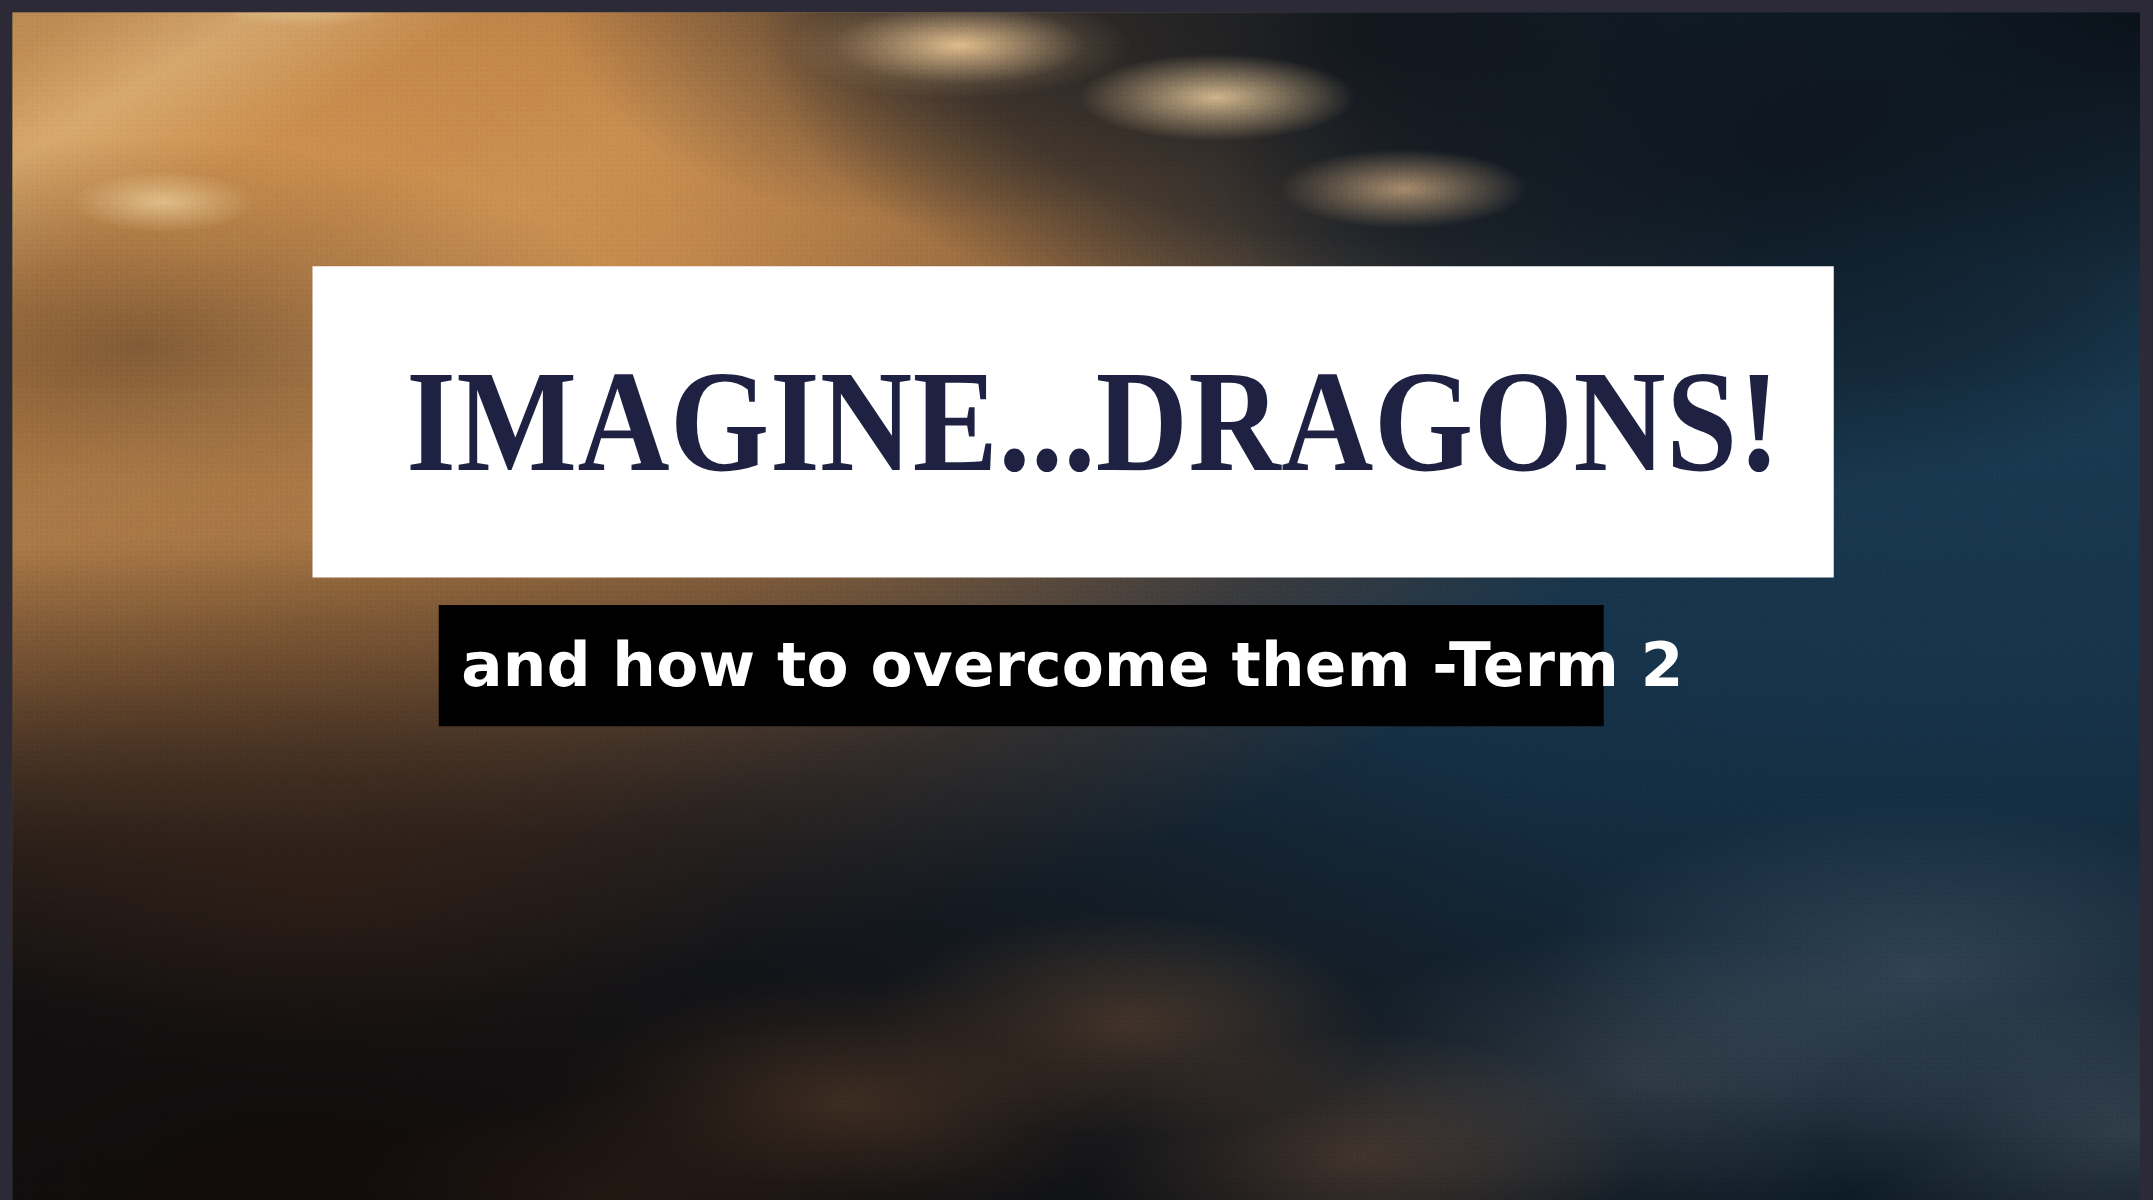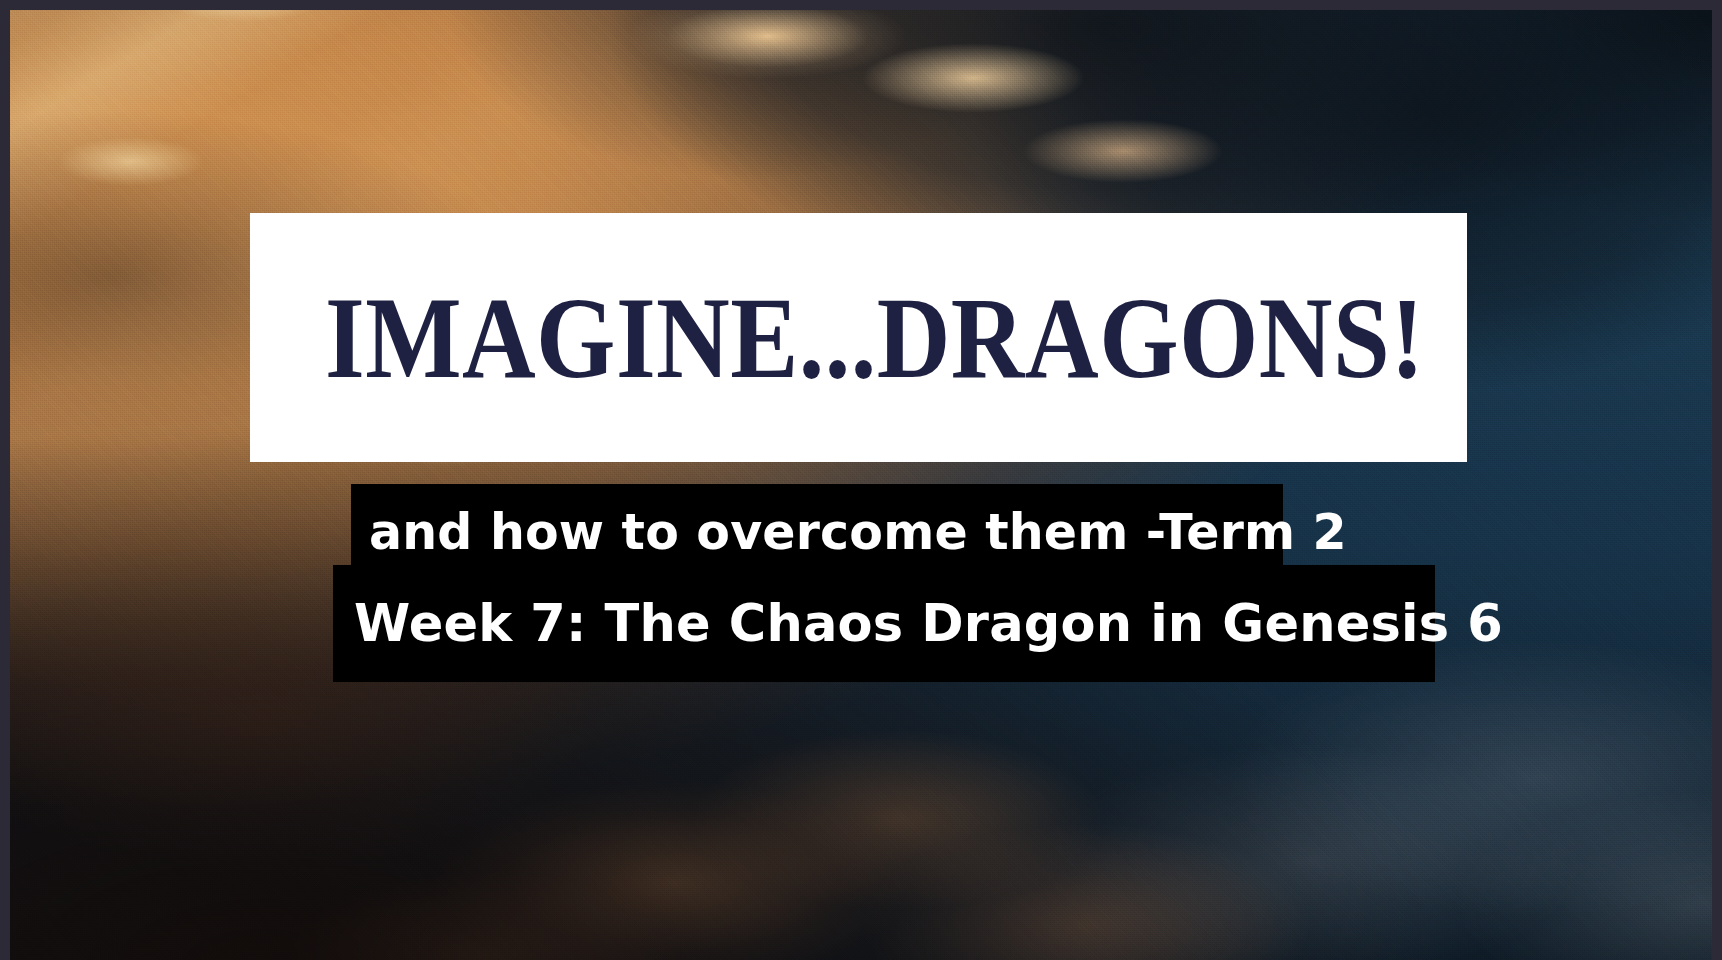--- a/index.html
+++ b/index.html
@@ -209,17 +209,14 @@
   </div>
 
   <div class="title-box">
     <span class="title-text">IMAGINE...DRAGONS!</span>
   </div>
 
   <div class="sub-bar sub-bar-1">
     <span class="sub-text">and how to overcome them -Term 2</span>
   </div>
 
-  <div class="sub-bar sub-bar-2">
-    <span class="sub-text">Week 7: The Chaos Dragon in Genesis 6</span>
-  </div>
 
 </div>
 
 </body></html>

